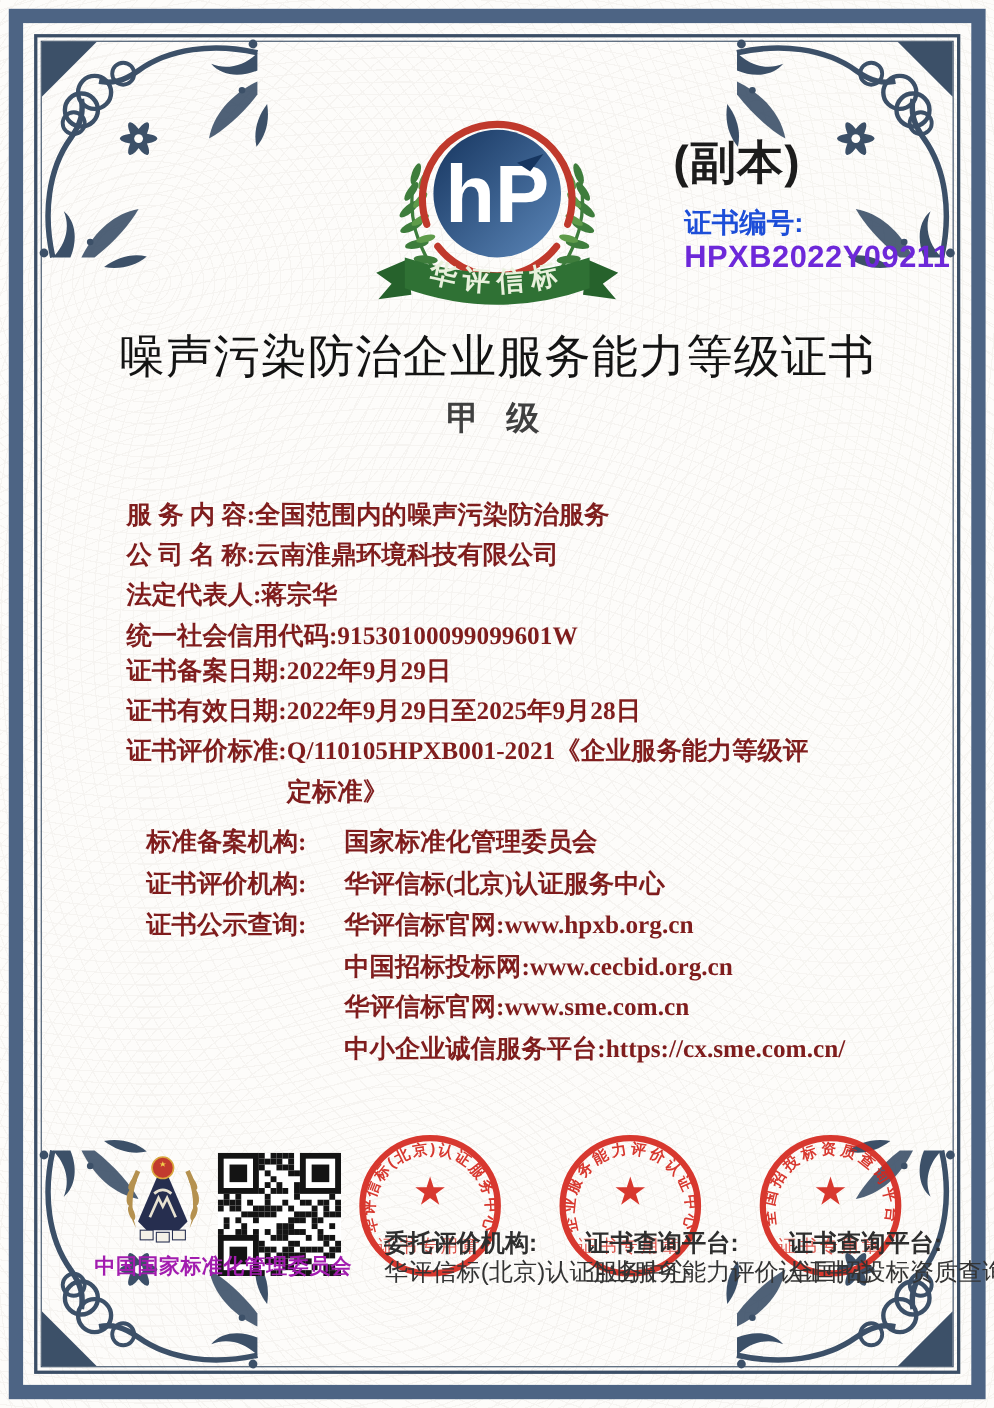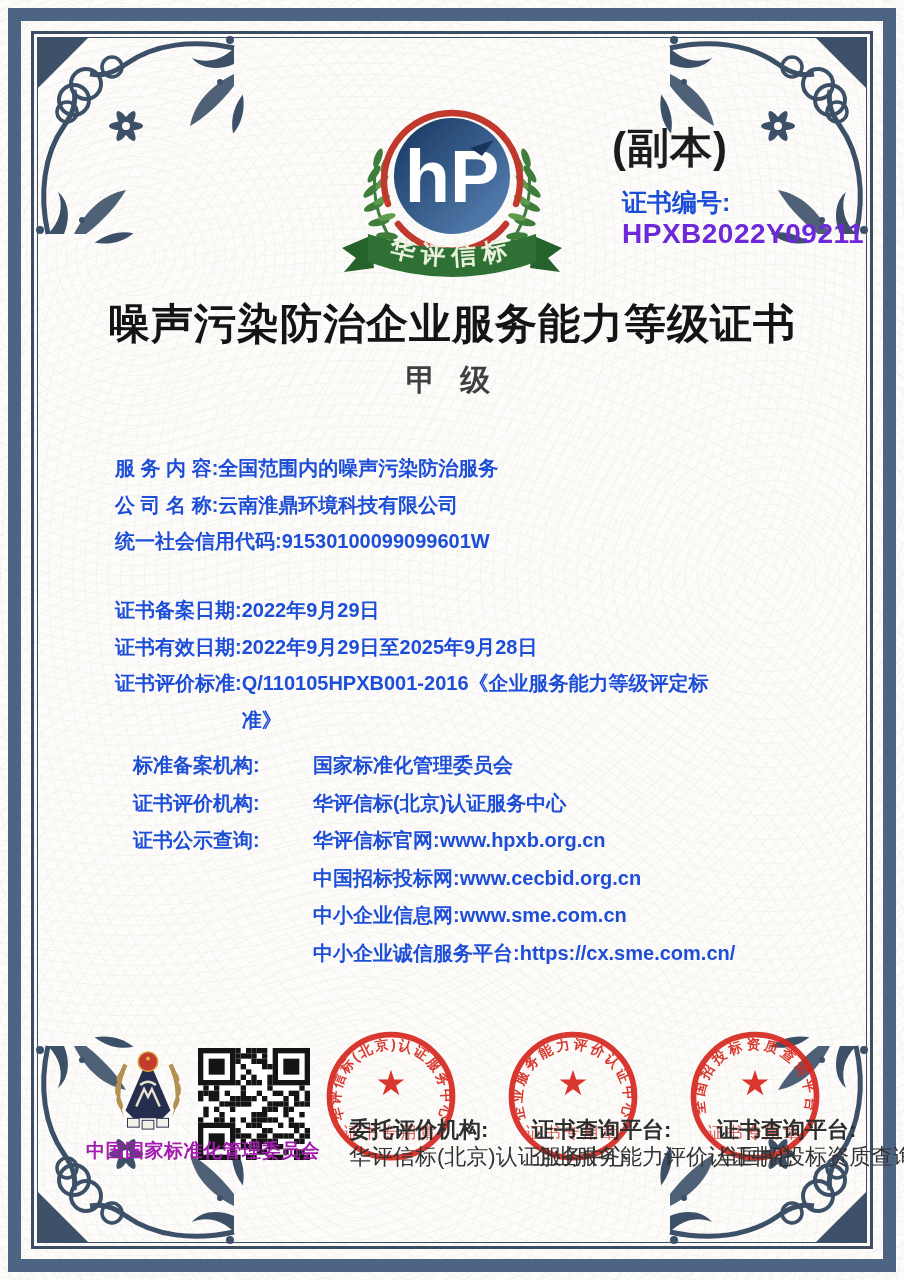--- a/index.html
+++ b/index.html
@@ -29,24 +29,24 @@
   .corner.br { bottom:34px; right:34px; transform:scale(-1,-1); }
 
   
   .logo { position:absolute; left:332px; top:86px; width:240px; height:208px; }
 
   
   .copy-label { position:absolute; left:612px; top:120px; font-size:42px; font-weight:700; color:#1c1c1c; letter-spacing:1px; }
   .certno-label { position:absolute; left:622px; top:186px; font-size:25px; font-weight:700; color:#1d4ed8; }
   .certno-value { position:absolute; left:622px; top:218px; font-size:28px; font-weight:700; color:#6d28d9; letter-spacing:.5px; }
 
-  .title { position:absolute; left:0; top:296px; width:100%; text-align:center; font-size:42px; font-weight:700; color:#141414; letter-spacing:1px; }
+  .title { position:absolute; left:0; top:296px; width:100%; text-align:center; font-size:42px; font-weight:400; color:#141414; letter-spacing:1px; }
   .grade { position:absolute; left:0; top:360px; width:100%; text-align:center; font-size:30px; font-weight:700; color:#404040; letter-spacing:8px; }
 
-  .block { position:absolute; left:115px; font-size:20px; font-weight:700; color:#1d4ed8; }
+  .block { position:absolute; left:115px; font-size:23px; font-weight:700; color:#7f1d1d;font-family:Liberation Serif, serif; }
   .block .row { display:flex; align-items:flex-start; line-height:36.5px; }
   .block .lbl { white-space:nowrap; }
   .block .val { }
   #block2 .val { max-width:492px; }
   #block3 .lbl { width:180px; flex:none; }
   #block3 .row { line-height:37.5px; }
   #block1 { top:450px; }
   #block2 { top:592px; }
   #block3 { top:747px;margin-left:18px; }
 
@@ -252,37 +252,41 @@
   <div class="block" id="block1">
     <div class="row">
         <span class="lbl">服 务 内 容:</span>
         <span class="val">全国范围内的噪声污染防治服务</span>
       </div>
     <div class="row">
         <span class="lbl">公 司 名 称:</span>
         <span class="val">云南淮鼎环境科技有限公司</span>
       </div>
     <div class="row">
+        <span class="lbl">法定代表人:</span>
+        <span class="val">蒋宗华</span>
+      </div>
+    <div class="row">
         <span class="lbl">统一社会信用代码:</span>
         <span class="val">91530100099099601W</span>
       </div>
   </div>
 
   <div class="block" id="block2">
     <div class="row">
         <span class="lbl">证书备案日期:</span>
         <span class="val">2022年9月29日</span>
       </div>
     <div class="row">
         <span class="lbl">证书有效日期:</span>
         <span class="val">2022年9月29日至2025年9月28日</span>
       </div>
     <div class="row">
         <span class="lbl">证书评价标准:</span>
-        <span class="val">Q/110105HPXB001-2016《企业服务能力等级评定标准》</span>
+        <span class="val">Q/110105HPXB001-2021《企业服务能力等级评定标准》</span>
       </div>
   </div>
 
   <div class="block" id="block3">
     <div class="row">
         <span class="lbl">标准备案机构:</span>
         <span class="val">国家标准化管理委员会</span>
       </div>
     <div class="row">
         <span class="lbl">证书评价机构:</span>
@@ -291,21 +295,21 @@
     <div class="row">
         <span class="lbl">证书公示查询:</span>
         <span class="val">华评信标官网:www.hpxb.org.cn</span>
       </div>
     <div class="row">
         <span class="lbl"></span>
         <span class="val">中国招标投标网:www.cecbid.org.cn</span>
       </div>
     <div class="row">
         <span class="lbl"></span>
-        <span class="val">中小企业信息网:www.sme.com.cn</span>
+        <span class="val">华评信标官网:www.sme.com.cn</span>
       </div>
     <div class="row">
         <span class="lbl"></span>
         <span class="val">中小企业诚信服务平台:https://cx.sme.com.cn/</span>
       </div>
   </div>
 
   <div class="emblem">
     <svg viewBox="0 0 90 96">
       <g fill="#b5914f">

